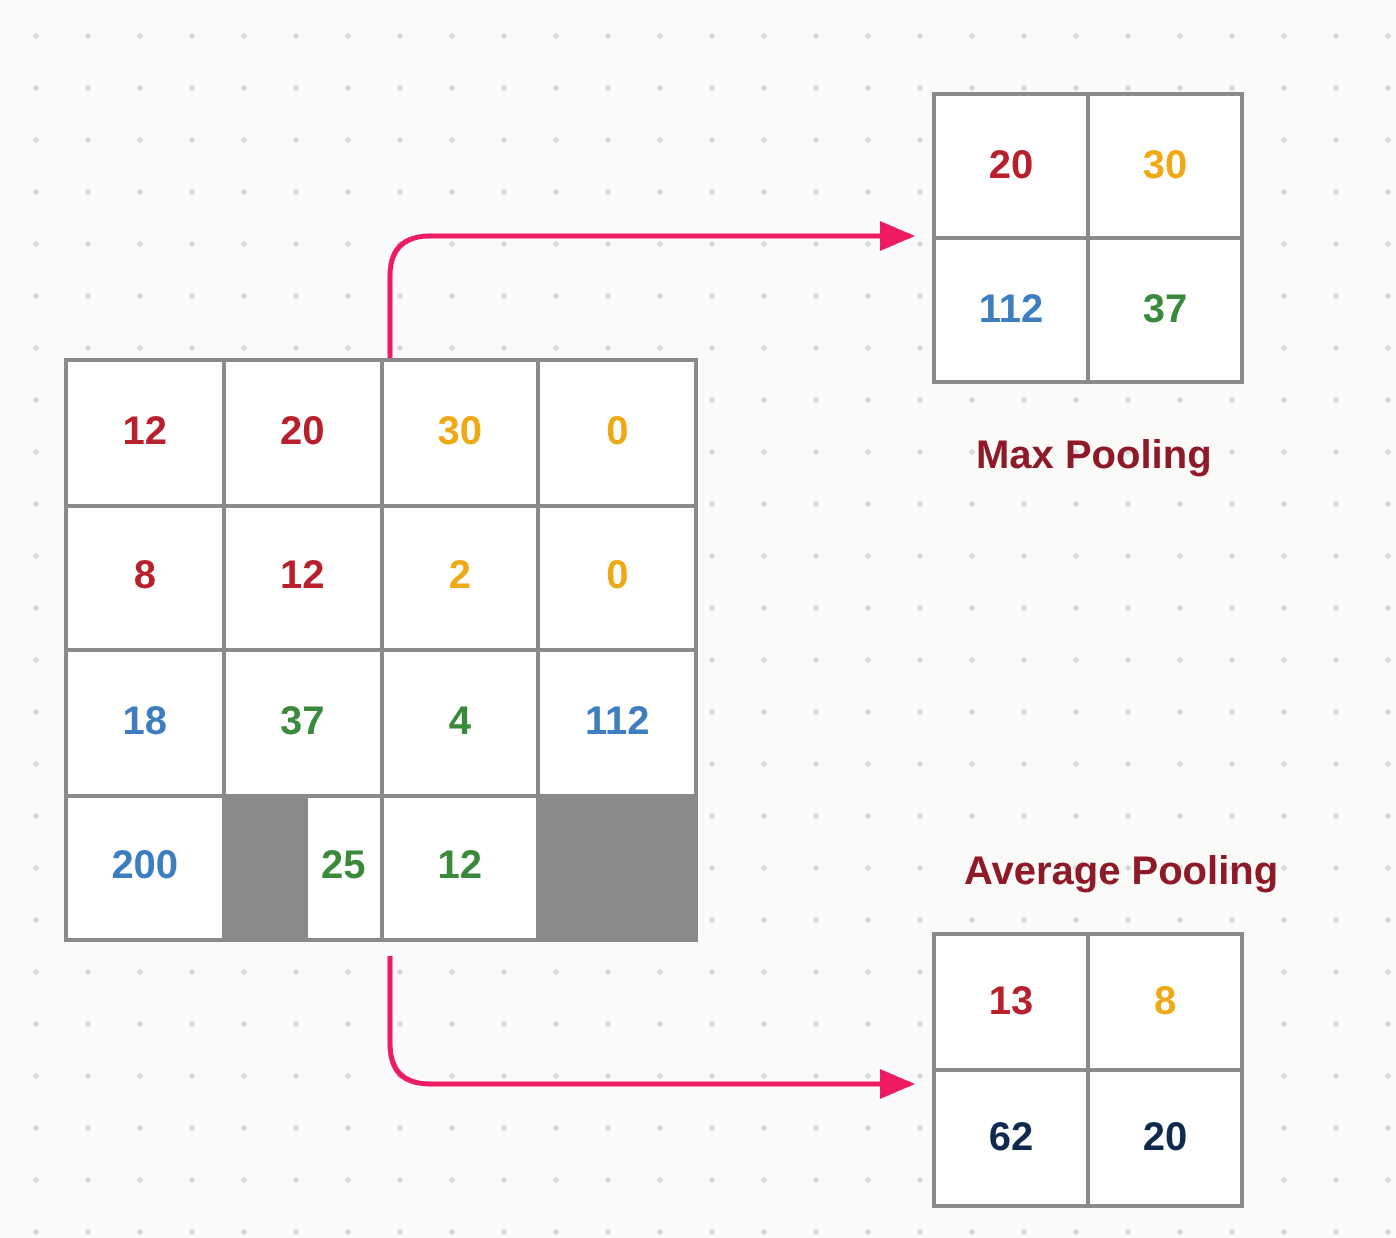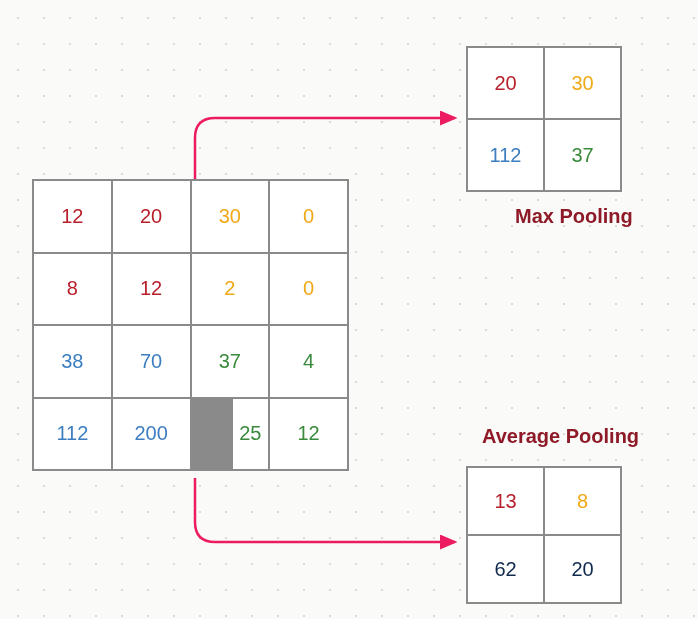--- a/index.html
+++ b/index.html
@@ -28,21 +28,21 @@
     display: grid;
     background: #8a8a8a;
     gap: 2px;
     box-sizing: border-box;
   }
   .cell {
     background: #ffffff;
     display: flex;
     align-items: center;
     justify-content: center;
-    font-weight: 400;
+    font-weight: 700;
     font-size: 20px;
     box-sizing: border-box;
   }
   .label {
     position: absolute;
     font-weight: 600;
     font-size: 20px;
     color: #8e1a28;
     white-space: nowrap;
   }
@@ -72,38 +72,37 @@
 
   <div class="grid" id="input-grid" style="left:32px; top:179px; width:317px; height:292px; grid-template-columns:repeat(4,1fr); grid-template-rows:repeat(4,1fr);">
   <div class="cell" style="color: rgb(184, 32, 44);">12</div>
       <div class="cell" style="color: rgb(184, 32, 44);">20</div>
       <div class="cell" style="color: rgb(240, 169, 22);">30</div>
       <div class="cell" style="color: rgb(240, 169, 22);">0</div>
       <div class="cell" style="color: rgb(184, 32, 44);">8</div>
       <div class="cell" style="color: rgb(184, 32, 44);">12</div>
       <div class="cell" style="color: rgb(240, 169, 22);">2</div>
       <div class="cell" style="color: rgb(240, 169, 22);">0</div>
-      <div class="cell" style="color: rgb(61, 126, 192);">38</div>
-      <div class="cell" style="color: rgb(61, 126, 192);">70</div>
+      <div class="cell" style="color: rgb(61, 126, 192);">18</div>
       <div class="cell" style="color: rgb(58, 138, 60);">37</div>
       <div class="cell" style="color: rgb(58, 138, 60);">4</div>
       <div class="cell" style="color: rgb(61, 126, 192);">112</div>
       <div class="cell" style="color: rgb(61, 126, 192);">200</div>
       <div class="cell" style="color: rgb(58, 138, 60); margin-left: 41px;">25</div>
       <div class="cell" style="color: rgb(58, 138, 60);">12</div>
     </div>
 
   <div class="grid" id="max-grid" style="left:466px; top:46px; width:156px; height:146px; grid-template-columns:repeat(2,1fr); grid-template-rows:repeat(2,1fr);">
   <div class="cell" style="color: rgb(184, 32, 44);">20</div>
       <div class="cell" style="color: rgb(240, 169, 22);">30</div>
       <div class="cell" style="color: rgb(61, 126, 192);">112</div>
       <div class="cell" style="color: rgb(58, 138, 60);">37</div>
     </div>
 
-  <div class="label" style="left:488px; top:205px;margin-left:27px;">Max Pooling</div>
+  <div class="label" style="left:488px; top:217px;">Max Pooling</div>
 
   <div class="grid" id="avg-grid" style="left:466px; top:466px; width:156px; height:138px; grid-template-columns:repeat(2,1fr); grid-template-rows:repeat(2,1fr);">
   <div class="cell" style="color: rgb(184, 32, 44);">13</div>
       <div class="cell" style="color: rgb(240, 169, 22);">8</div>
       <div class="cell" style="color: rgb(16, 42, 78);">62</div>
       <div class="cell" style="color: rgb(16, 42, 78);">20</div>
     </div>
 
   <div class="label" style="left:470px; top:425px;margin-left:12px;">Average Pooling</div>
 

